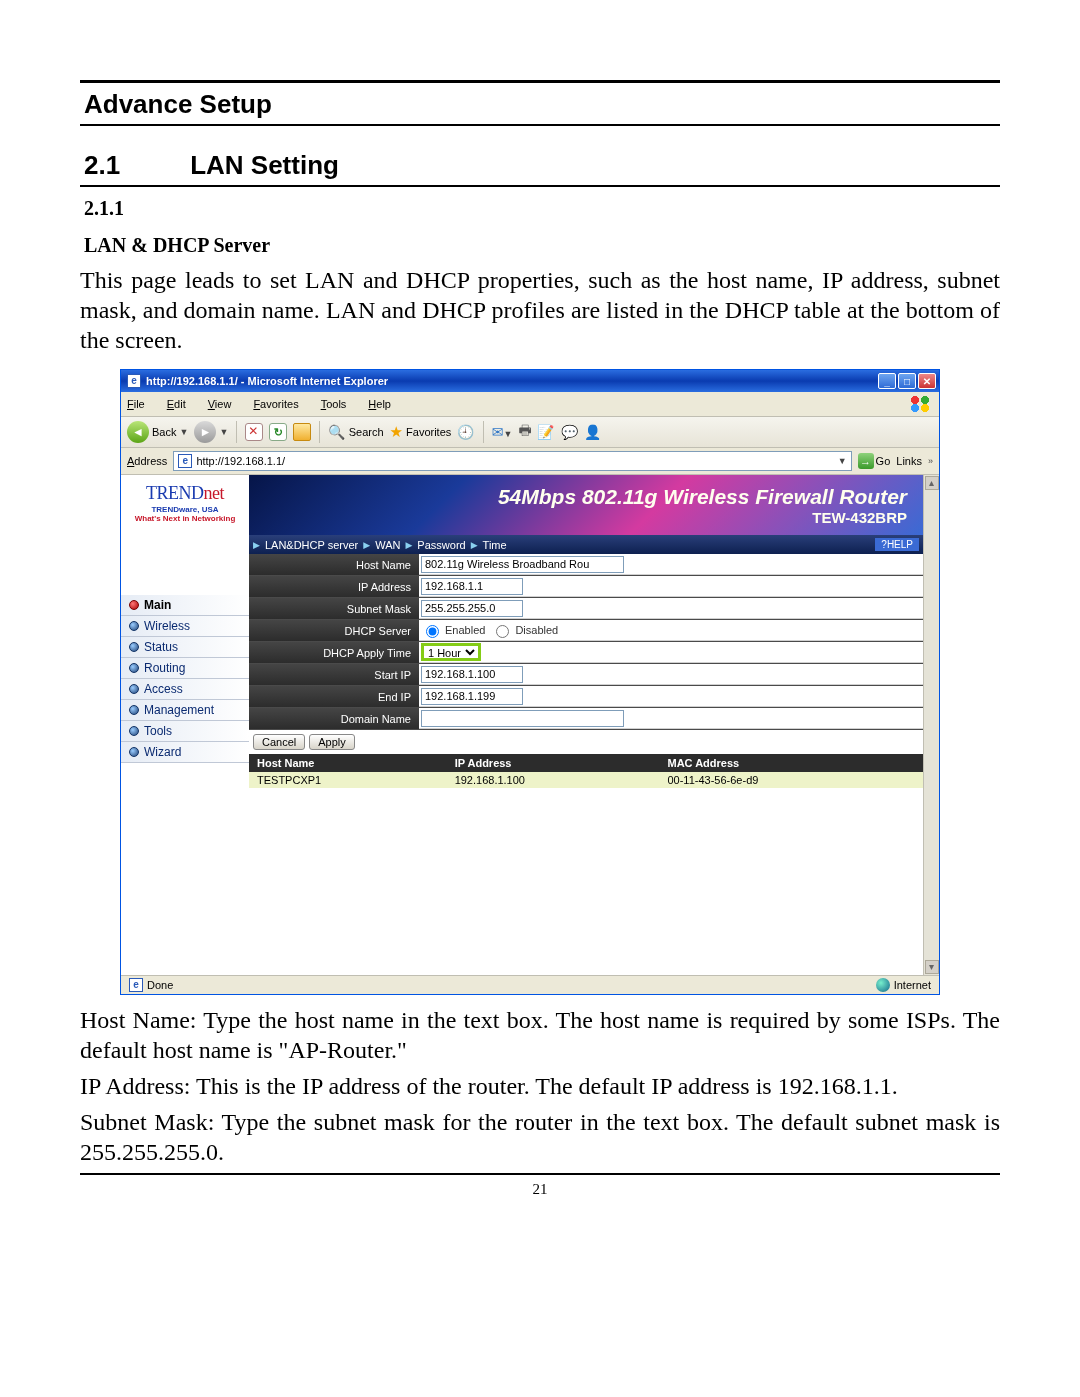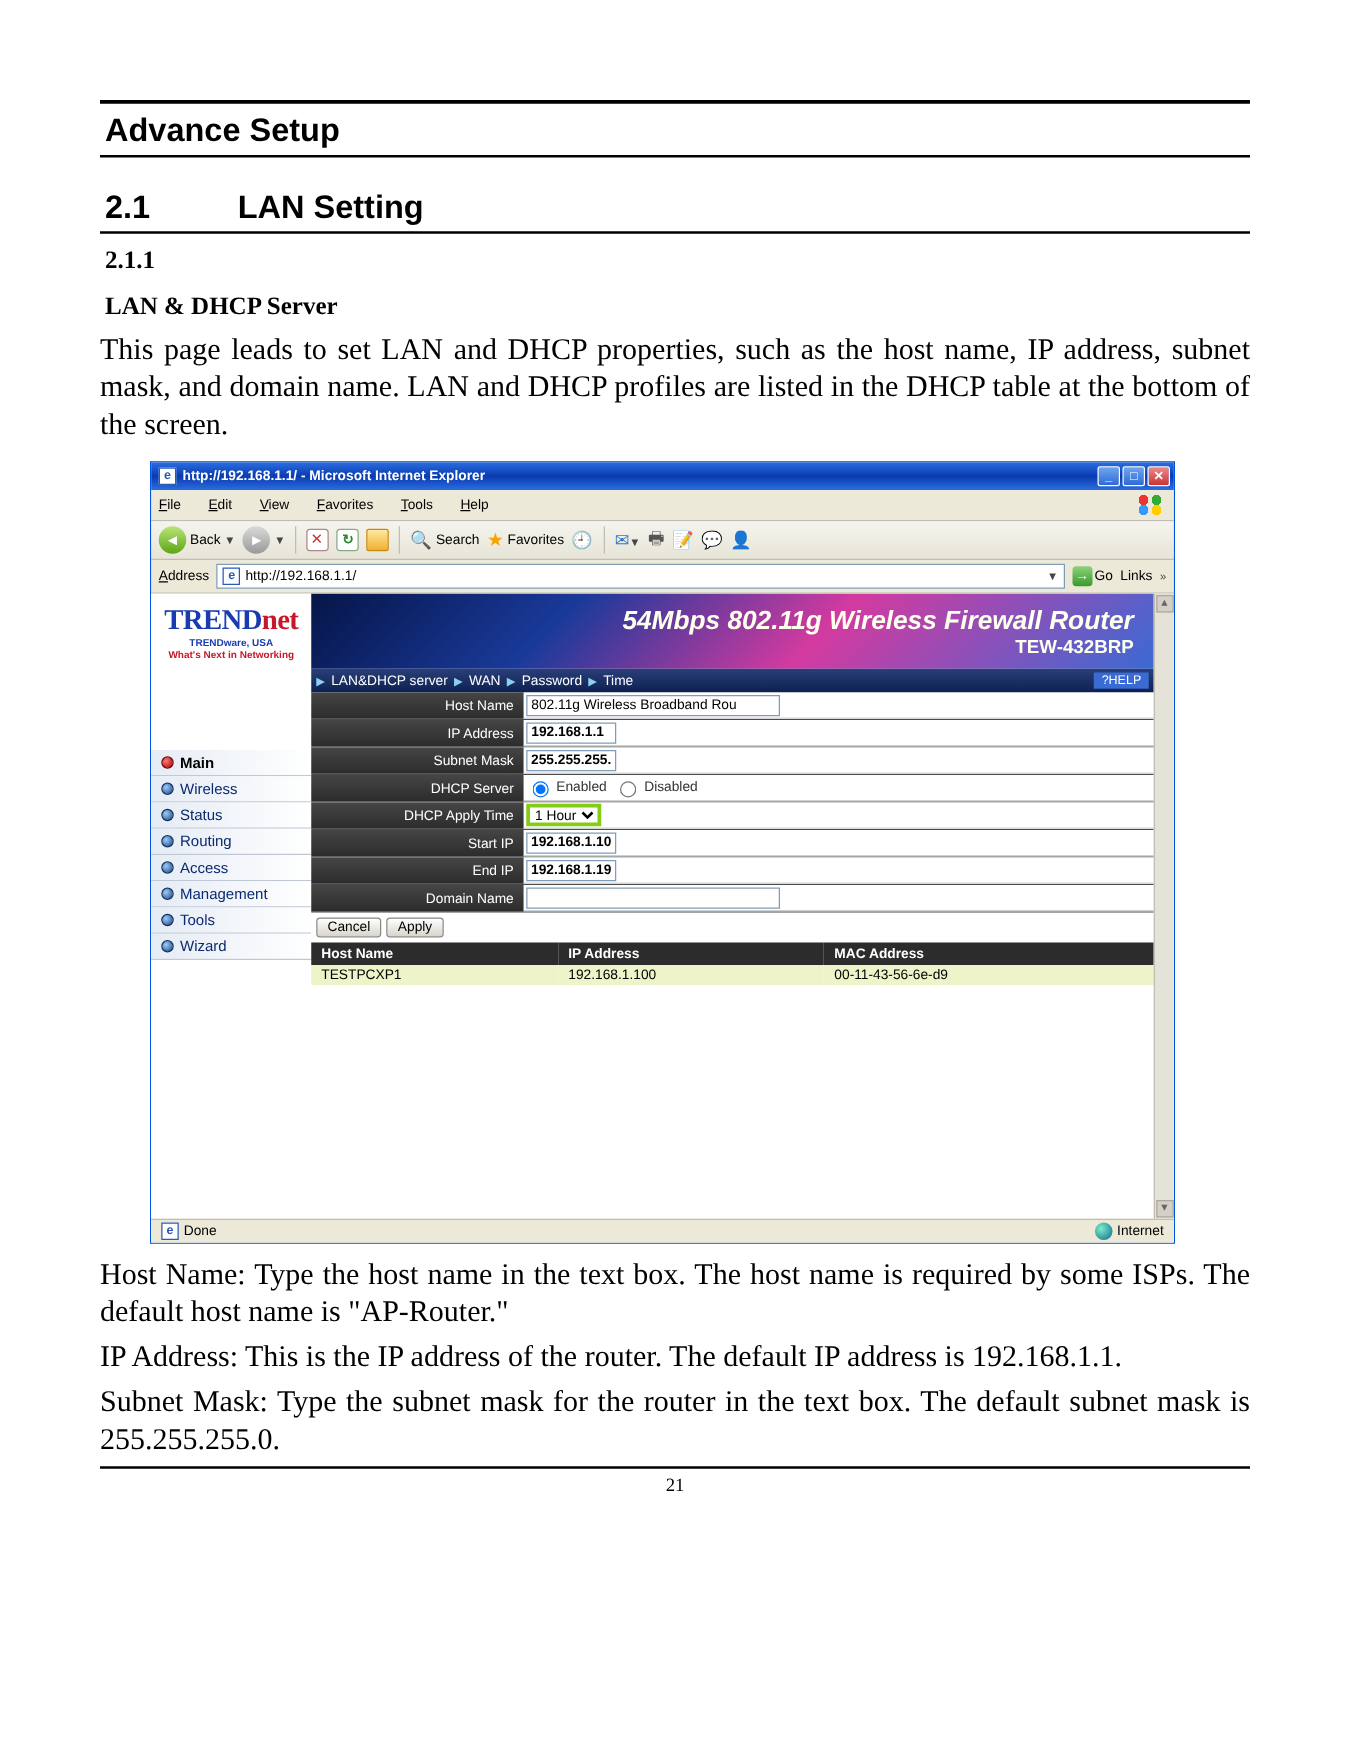--- a/index.html
+++ b/index.html
@@ -158,21 +158,21 @@
     width: 128px;
     background:#fff;
     text-align:center;
     border-right: none;
   }
   .right-col { flex:1; background:#fff; }
 
   .brand-block { padding: 8px 2px 6px; }
   .brand-name {
     font-family: Georgia, 'Times New Roman', serif;
-    font-weight: bold; font-size: 23px; color:#1a3bb0;
+    font-weight: normal; font-size: 18px; color:#1a3bb0;
     letter-spacing: -0.5px;
   }
   .brand-name .net { color:#c7172a; }
   .brand-sub1 { color:#1a3bb0; font-size:8px; font-weight:bold; margin-top:1px;}
   .brand-sub2 { color:#c7172a; font-size:8px; font-weight:bold; }
 
   .nav-gap { height: 66px; }
   .nav-item {
     text-align:left; padding: 3px 6px 3px 8px;
     background: linear-gradient(to right,#e6ecf5,#fff);
@@ -213,21 +213,21 @@
     background: linear-gradient(#454545,#2c2c2c);
     color:#fff; font-size:11px;
     display:flex; align-items:center; justify-content:flex-end;
     padding-right:8px;
   }
   .form-val {
     flex:1; background:#fff; display:flex; align-items:center; padding-left:2px; gap:6px;
     border-bottom:1px solid #d0d0d0;
   }
   .form-input { border:1px solid #7f9db9; height:17px; padding:0 3px; font-size:11px; }
-  .w150{width:203px;} .w90{width:72px;font-weight:bold;}
+  .w150{width:203px;} .w90{width:102px;}
   .form-sel { border:3px solid #84cc16; height:18px; font-size:11px; background:#fff; }
   .radio-row { display:flex; align-items:center; gap:3px; font-size:11px; color:#333;}
   .btn-row { padding:4px; display:flex; gap:4px; }
   .sys-btn { font-size:11px; padding:1px 8px; border:1px solid #888; background:linear-gradient(#fff,#d8d4c9); border-radius:3px; }
 
   .client-table { width:100%; border-collapse:collapse; font-size:11px; }
   .client-table th { background:#2c2c2c; color:#fff; font-weight:bold; padding:3px 8px; text-align:left; }
   .client-table td { background:#eef3c9; padding:2px 8px; }
 
   .ie-status {

